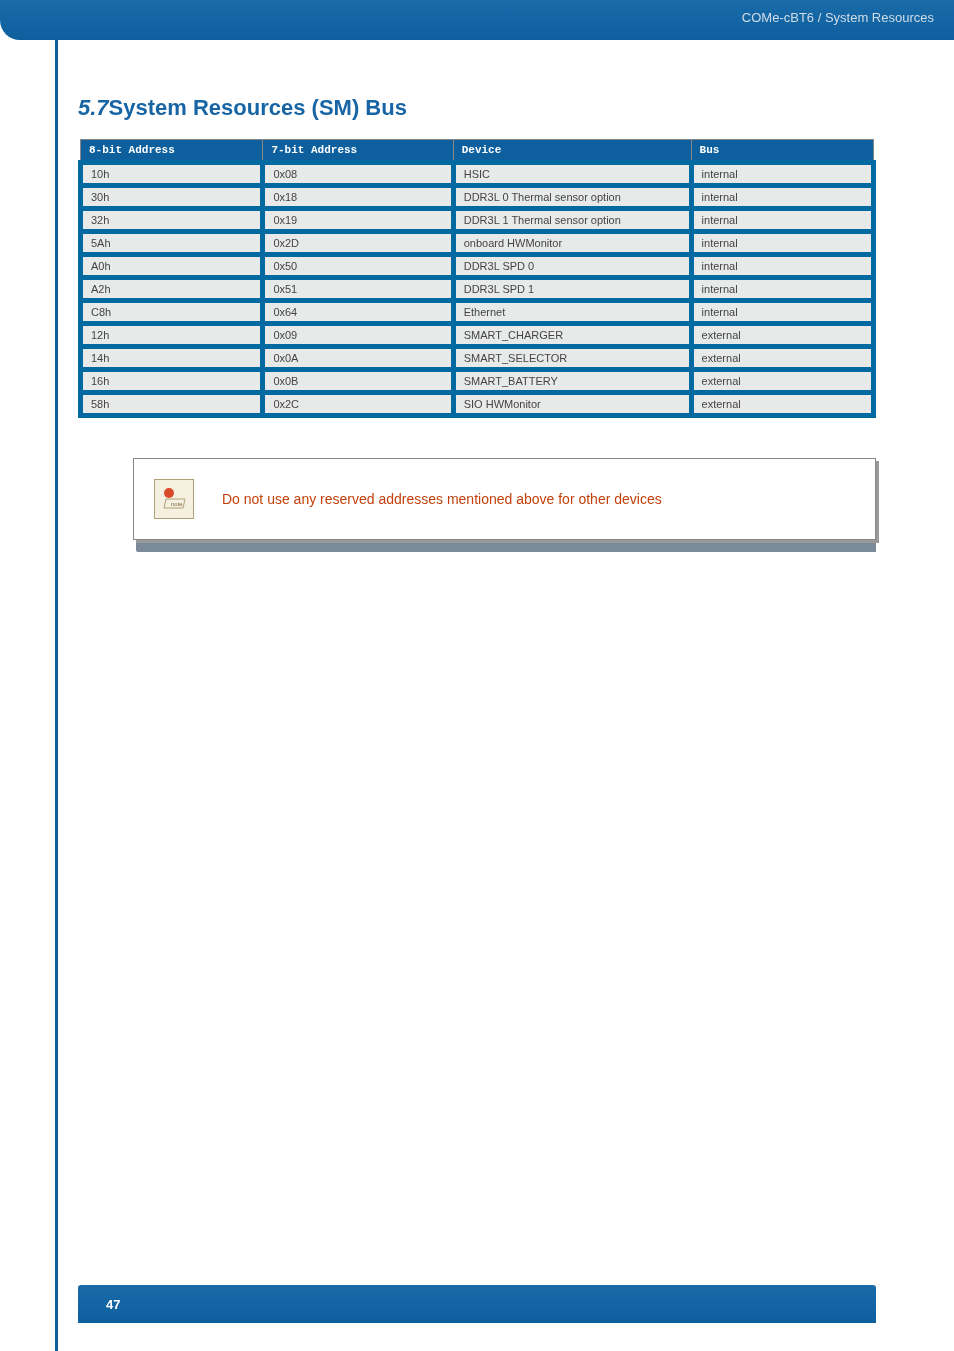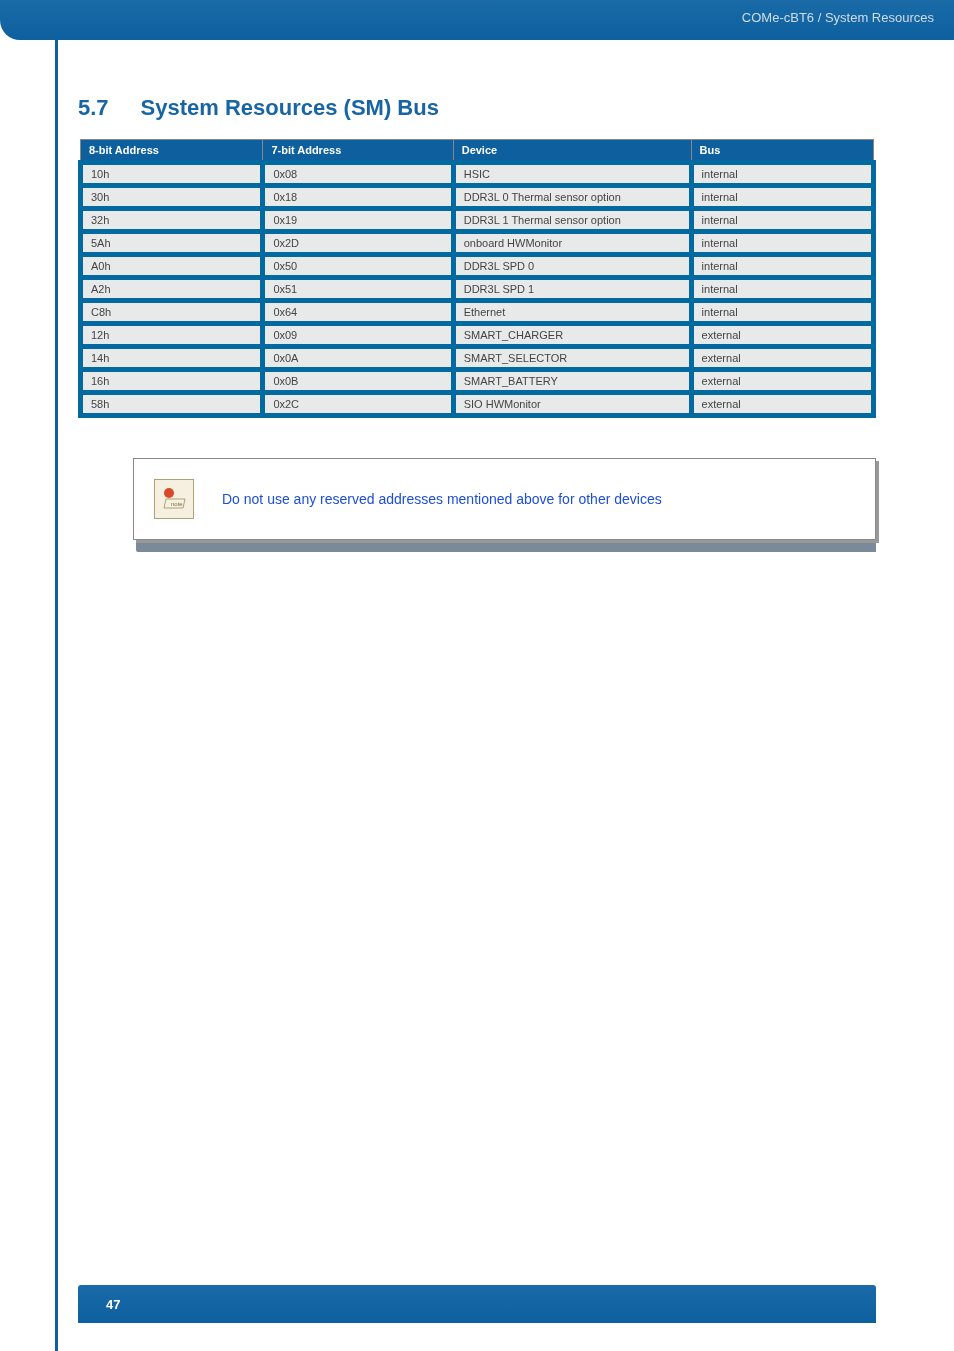--- a/index.html
+++ b/index.html
@@ -41,34 +41,35 @@
     }
     .section-heading {
       color: #1865a5;
       font-size: 22px;
       font-weight: bold;
       margin-bottom: 18px;
       display: flex;
       align-items: baseline;
     }
     .section-number {
-      margin-right: 32px;
+      font-style: italic;
     }
     table.sm-bus {
       width: 100%;
       border-collapse: collapse;
       font-size: 11px;
     }
     table.sm-bus th {
       background: #0d5f9e;
       color: #ffffff;
       text-align: left;
       padding: 4px 8px;
       font-weight: bold;
       border: 1px solid #888;
+      font-family: Liberation Mono, monospace;
     }
     table.sm-bus td {
       background: #e8e9e9;
       padding: 3px 8px;
       border: 5px solid #0369a1;
       color: #444;
     }
     .col-8bit { width: 23%; }
     .col-7bit { width: 24%; }
     .col-device { width: 30%; }
@@ -97,21 +98,21 @@
       justify-content: center;
       margin-right: 28px;
       flex-shrink: 0;
     }
     .note-icon-wrap svg {
       width: 26px;
       height: 26px;
     }
     .note-text {
       font-size: 14px;
-      color: #1d4ed8;
+      color: #c2410c;
     }
     .note-bottom-shadow {
       height: 14px;
       background: linear-gradient(to right, #7a8a98, #7a8a98);
       margin-top: -2px;
       margin-left: 3px;
       border-bottom-left-radius: 2px;
     }
     .footer {
       position: absolute;

